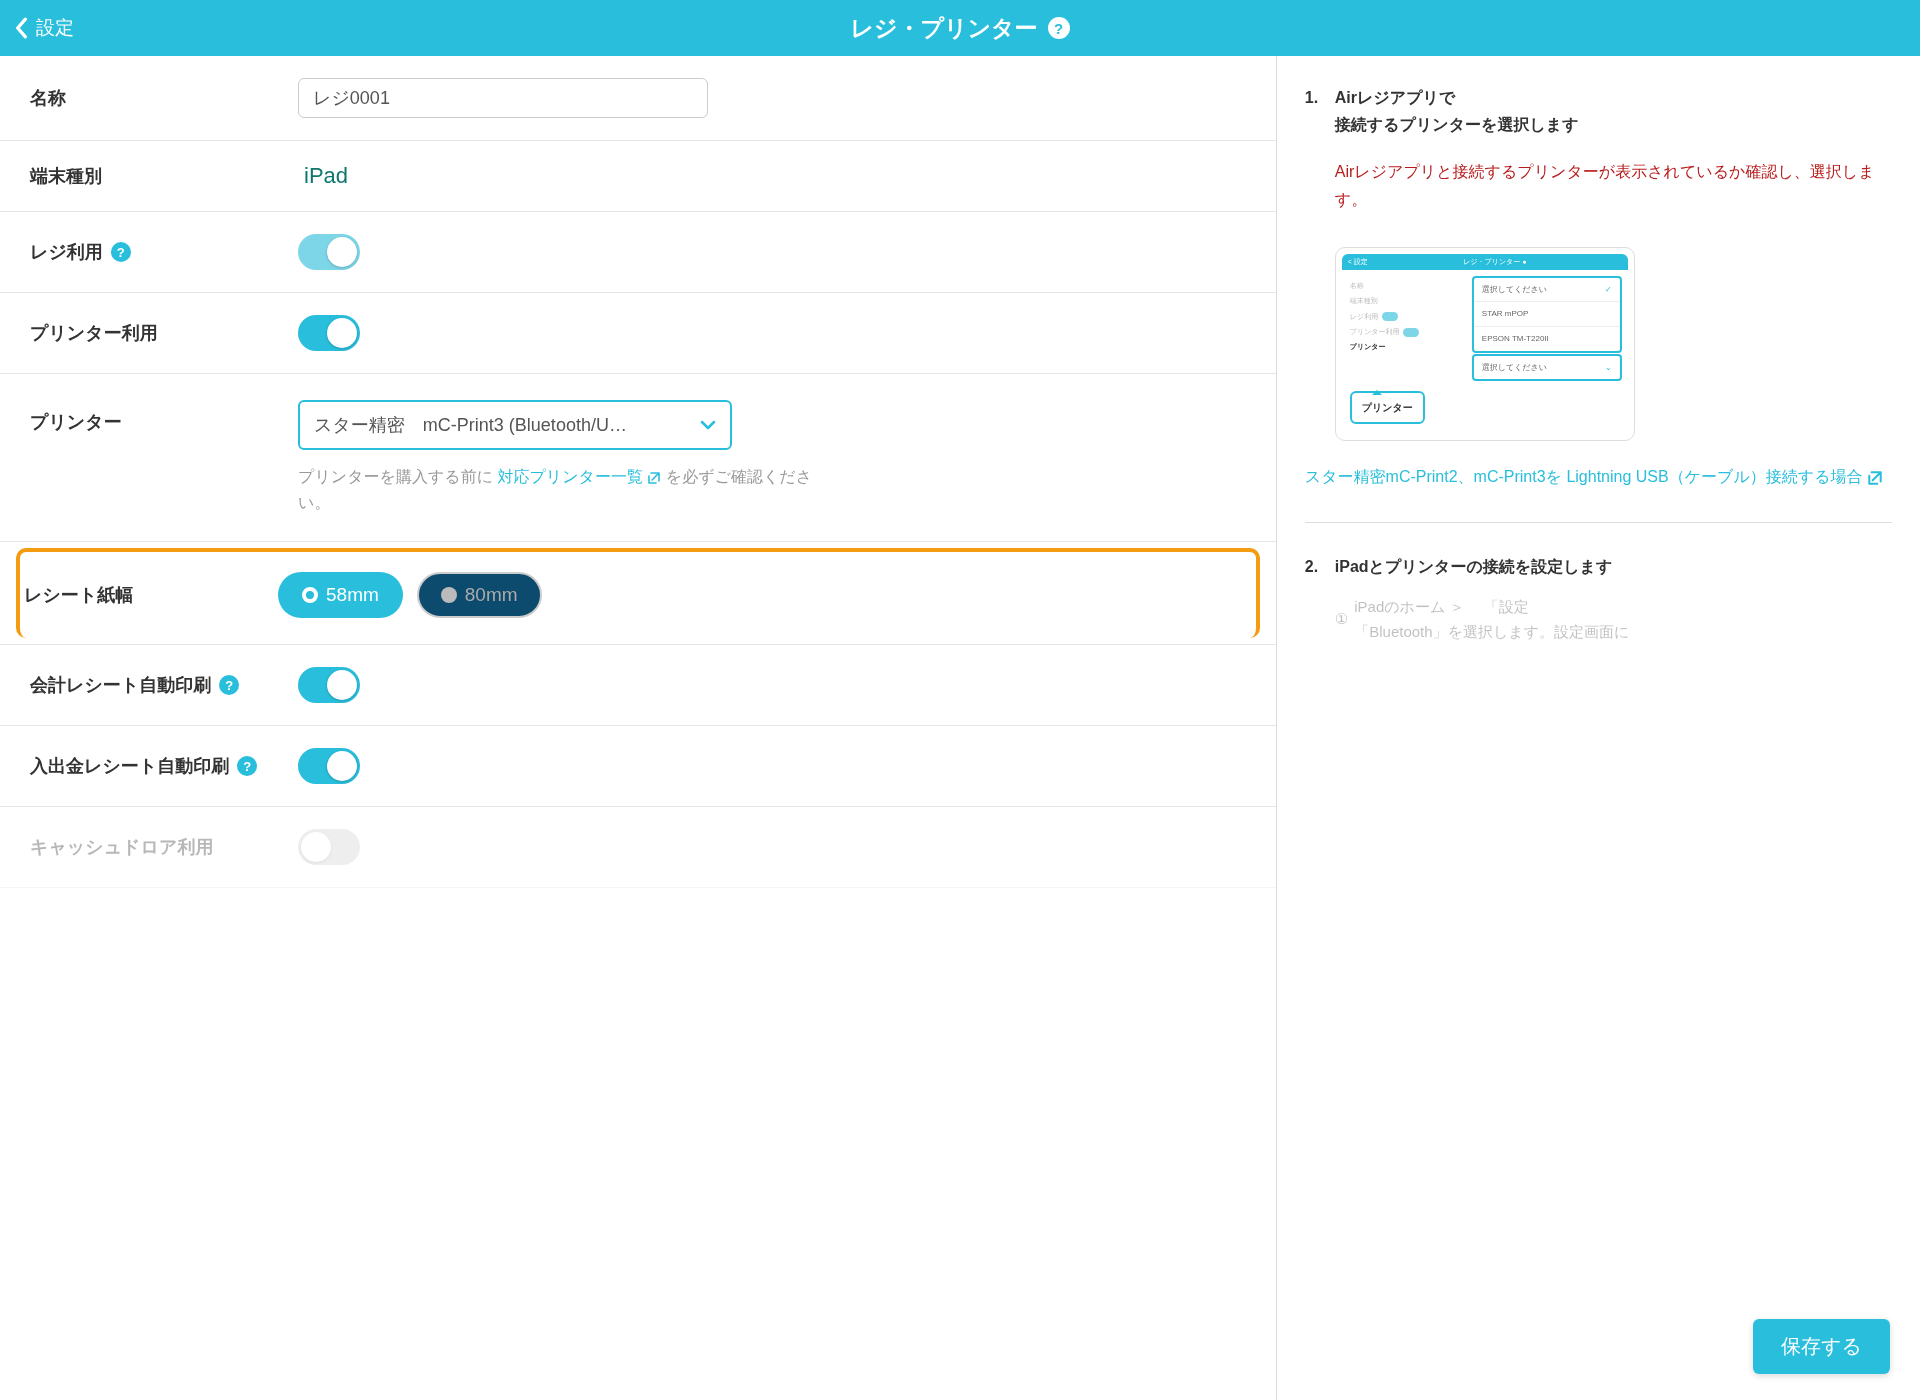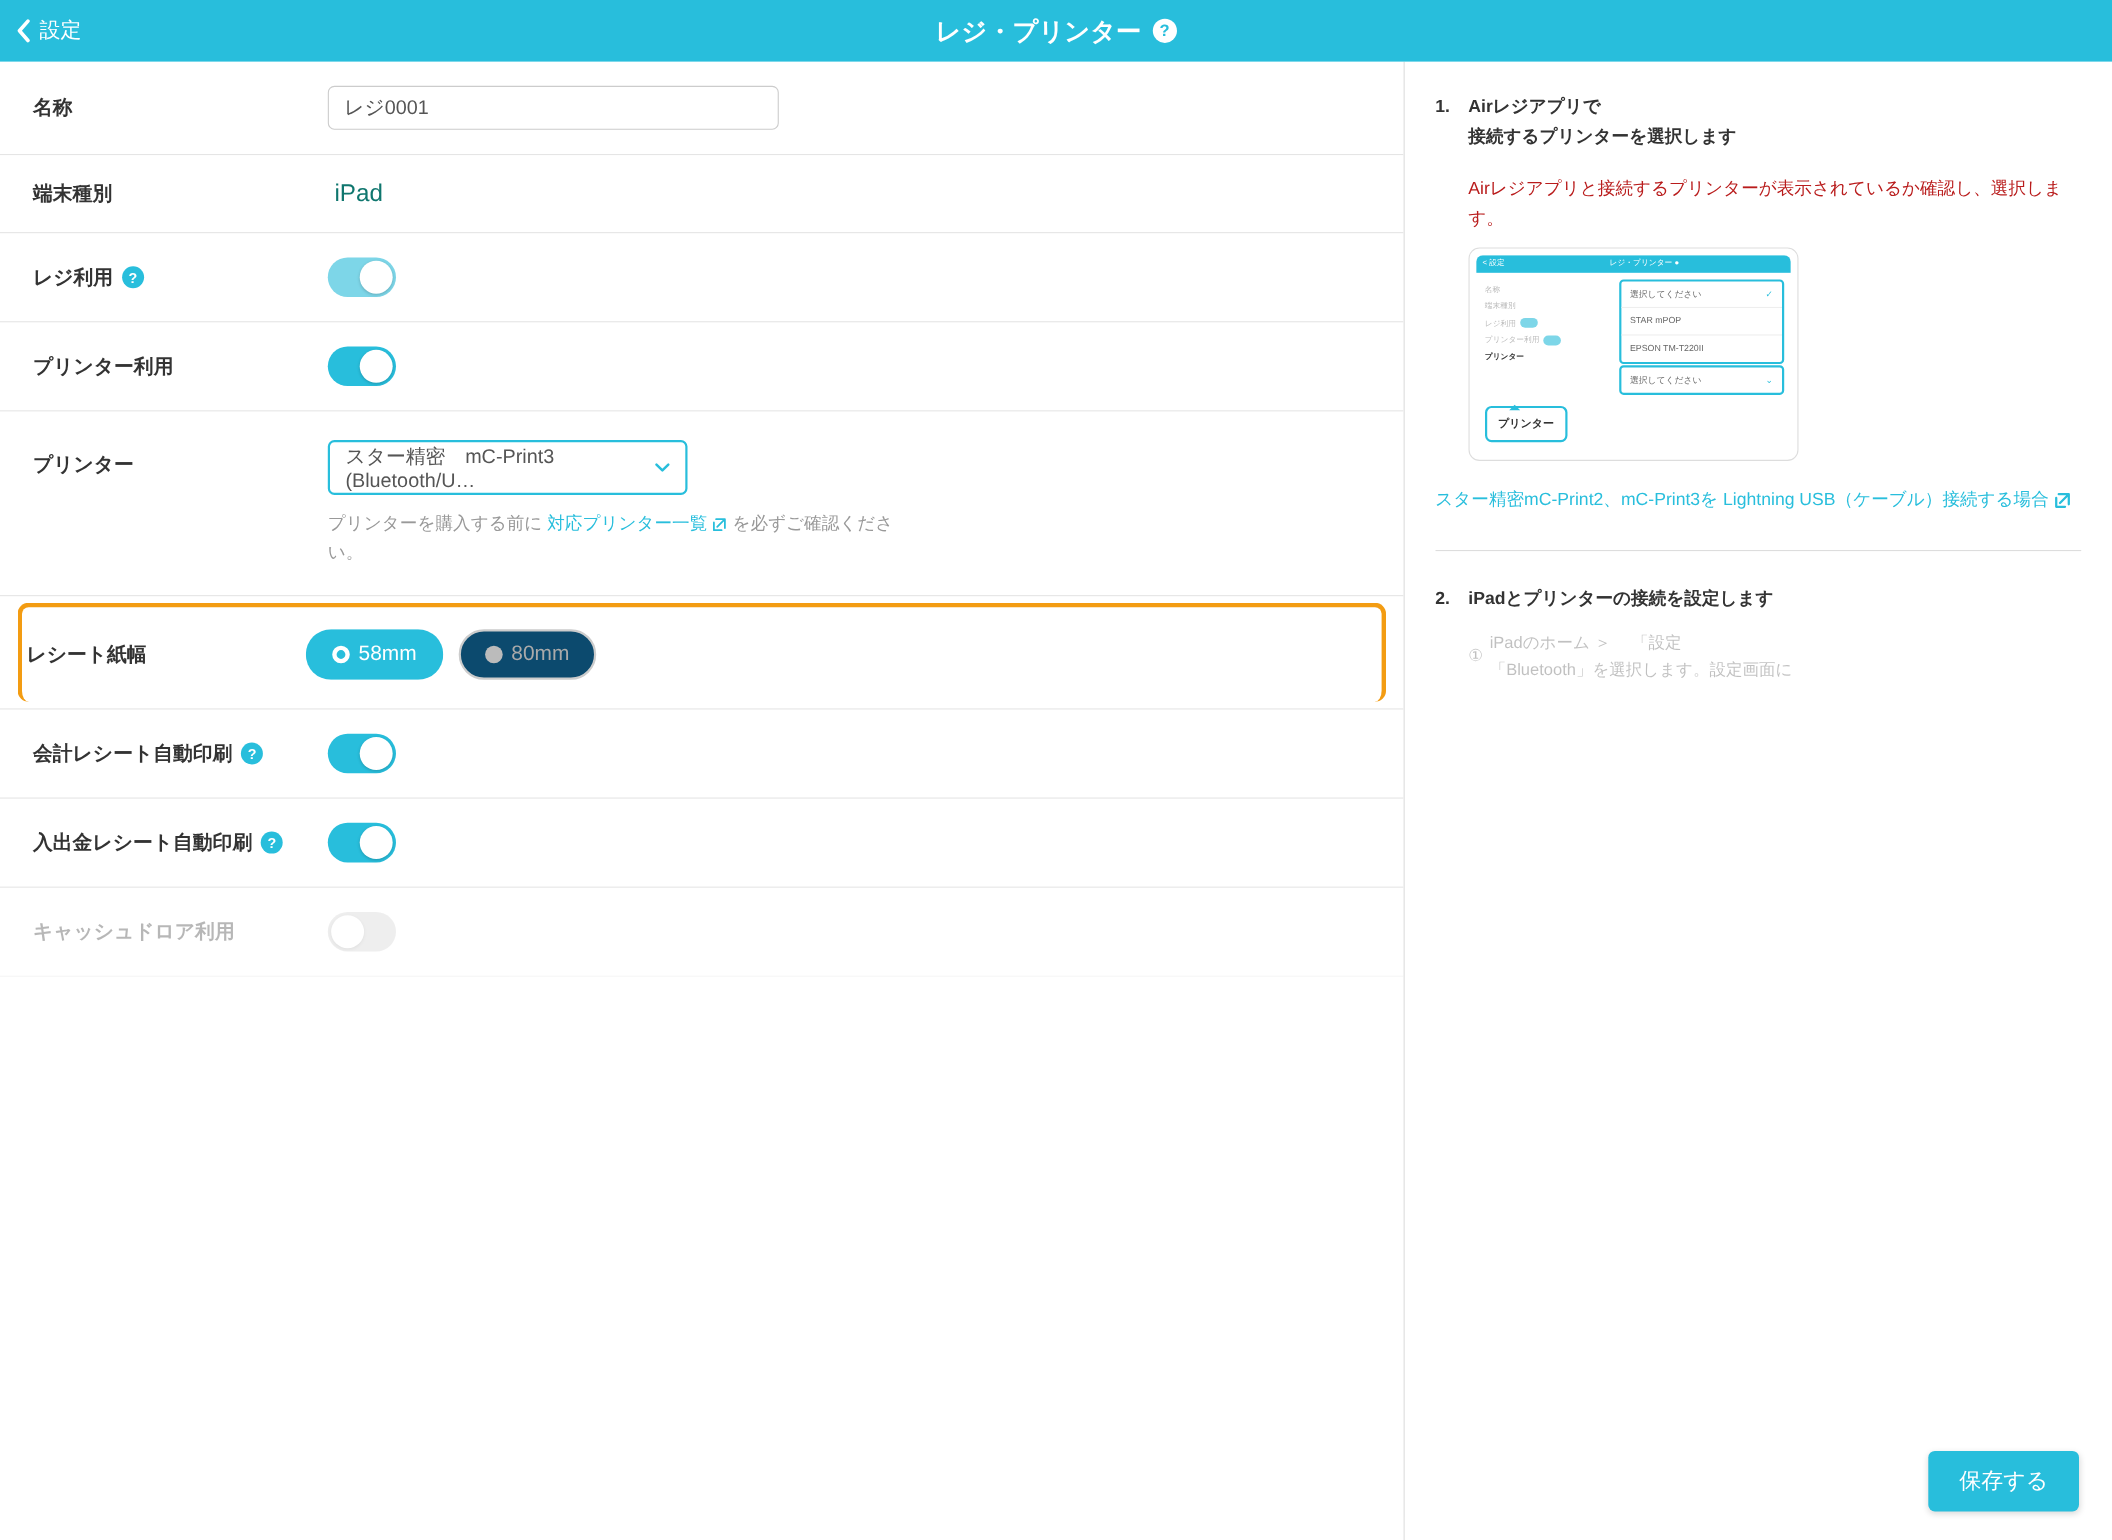--- a/index.html
+++ b/index.html
@@ -19,40 +19,40 @@
 .val{flex:1}
 .inp{width:410px;height:40px;padding:0 14px;font-size:18px;border:1px solid #ccc;border-radius:6px;color:#555}
 .static{font-size:22px;color:#0f766e;padding-left:6px}
 .toggle{width:62px;height:36px;border-radius:18px;position:relative;cursor:pointer}
 .toggle.on{background:#28bedc}
 .toggle.on.light{background:#7dd6e8}
 .toggle.off{background:#d0d0d0}
 .toggle .knob{position:absolute;width:30px;height:30px;border-radius:50%;background:#fff;top:3px;box-shadow:0 1px 3px rgba(0,0,0,.2)}
 .toggle.on .knob{right:3px}
 .toggle.off .knob{left:3px}
-.sel{width:327px;height:50px;border:2px solid #28bedc;border-radius:6px;display:flex;align-items:center;justify-content:space-between;padding:0 14px;font-size:18px;color:#555;cursor:pointer}
+.sel{width:434px;height:50px;border:2px solid #28bedc;border-radius:6px;display:flex;align-items:center;justify-content:space-between;padding:0 14px;font-size:18px;color:#555;cursor:pointer}
 .sel svg{width:16px;height:10px}
 .hint{margin-top:14px;font-size:16px;color:#999;line-height:1.6;max-width:520px}
 .hint a{color:#28bedc;text-decoration:none}
 .hint .ext{display:inline-block;vertical-align:middle}
 .hl{border:4px solid #f39c12;border-radius:10px;margin:6px 16px;padding:20px 4px}
 .hl .lbl{flex:0 0 254px}
 .seg{display:flex;gap:14px}
 .seg-btn{height:46px;padding:0 22px;border-radius:23px;display:flex;align-items:center;font-size:19px;cursor:pointer;border:2px solid transparent}
 .seg-btn.active{background:#28bedc;color:#fff}
 .seg-btn.inactive{background:#0c4a6e;border-color:#ccc;color:#aaa}
 .seg-btn .dot{width:16px;height:16px;border-radius:50%;margin-right:8px}
 .seg-btn.active .dot{border:4px solid #fff}
 .seg-btn.inactive .dot{background:#bbb}
 .faded{opacity:.35}
 .r-item{display:flex;margin-bottom:14px}
 .r-num{flex:0 0 30px;font-weight:600}
 .r-tit{font-weight:600}
 .r-body{margin-left:30px;margin-top:20px;color:#b91c1c}
-.illus{margin:12px 0 22px 30px;border:1px solid #ddd;border-radius:10px;padding:6px;width:300px}
+.illus{margin:34px 0 22px 30px;border:1px solid #ddd;border-radius:10px;padding:6px;width:300px}
 .illus-in{height:180px;position:relative;background:#fff;border-radius:6px;overflow:hidden}
 .illus-top{height:16px;background:#28bedc;font-size:7px;color:#fff;display:flex;align-items:center;padding:0 6px;justify-content:space-between}
 .illus-drop{position:absolute;top:22px;right:6px;width:150px;border:2px solid #28bedc;border-radius:4px;background:#fff;font-size:8px}
 .illus-drop div{padding:5px 8px;border-bottom:1px solid #eee;color:#666}
 .illus-drop .chk{color:#28bedc;float:right}
 .illus-sel2{position:absolute;top:100px;right:6px;width:150px;border:2px solid #28bedc;border-radius:4px;padding:5px 8px;font-size:8px;color:#666;display:flex;justify-content:space-between}
 .illus-side{position:absolute;left:8px;top:24px;font-size:7px;color:#bbb;line-height:2.2}
 .illus-tag{position:absolute;left:8px;bottom:10px;border:2px solid #28bedc;border-radius:6px;padding:6px 10px;font-size:10px;color:#333;background:#fff;font-weight:600}
 .illus-tag::before{content:"";position:absolute;top:-8px;left:20px;border:5px solid transparent;border-bottom-color:#28bedc}
 .r-link{color:#28bedc;text-decoration:none;display:block;margin:8px 0 8px 0px;line-height:1.8}

